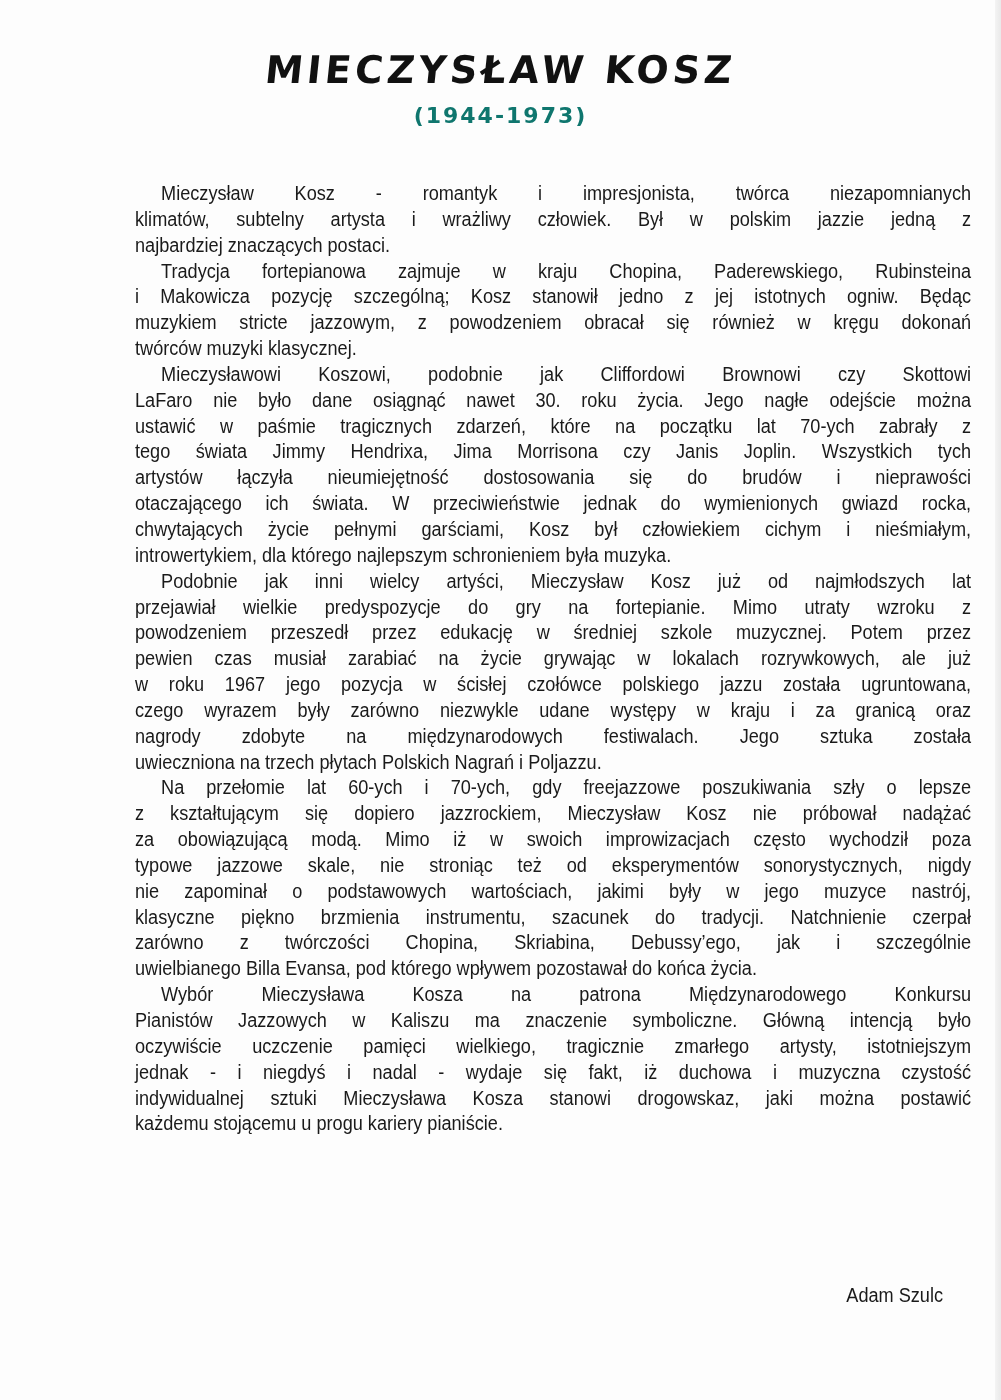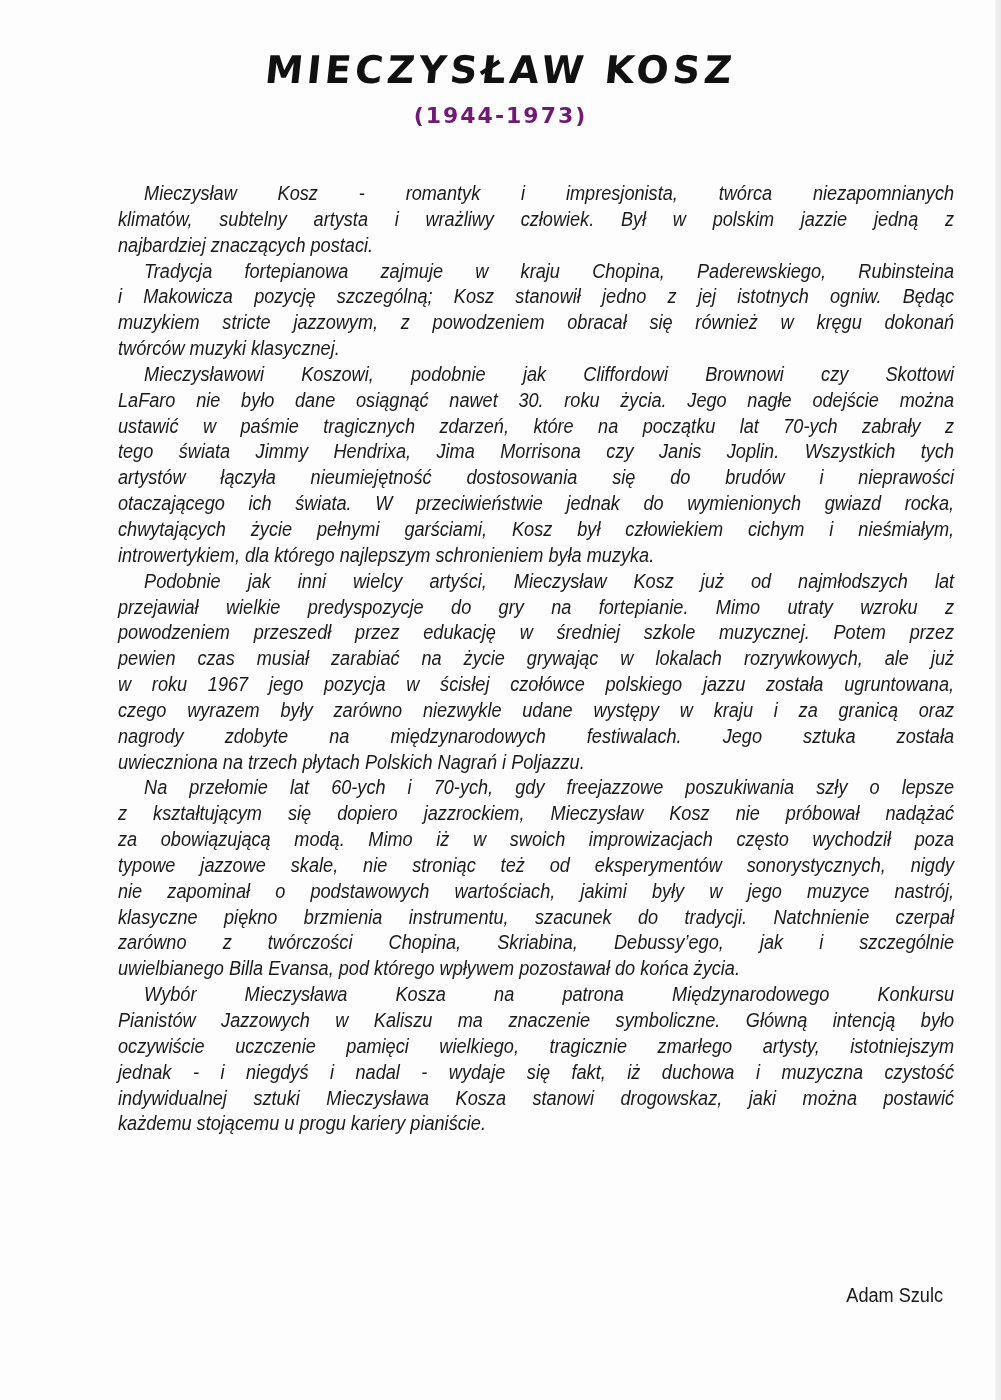--- a/index.html
+++ b/index.html
@@ -11,23 +11,23 @@
   .page-edge { position: absolute; top: 0; right: 0; width: 6px; height: 1400px;
     background: linear-gradient(to right, #f4f4f4, #e9e9e9); }
   .title {
     position: absolute; top: 48px; left: 0; width: 1001px; text-align: center;
     font-family: "DejaVu Sans", sans-serif; font-weight: bold; font-size: 38px;
     letter-spacing: 4px; color: #111; transform: skewX(-6deg);
   }
   .subtitle {
     position: absolute; top: 103px; left: 0; width: 1001px; text-align: center;
     font-family: "DejaVu Sans", sans-serif; font-weight: bold; font-size: 22px;
-    letter-spacing: 2px; color: #701a75;
+    letter-spacing: 2px; color: #0f766e;
   }
-  .body { position: absolute; top: 181px; left: 118px; width: 836px; font-style: italic; }
+  .body { position: absolute; top: 181px; left: 135px; width: 836px; }
   .line {
     height: 25.85px; line-height: 25.85px; font-size: 19.5px;
     text-align: justify; text-align-last: justify; white-space: nowrap; overflow: visible;
     transform: scaleX(0.93); transform-origin: left center; width: 899px;
   }
   .line.last { text-align-last: left; }
   .line.first { text-indent: 28px; }
   .signature {
     position: absolute; top: 1284px; right: 58px; font-size: 19.5px;
     transform: scaleX(0.93); transform-origin: right center;

